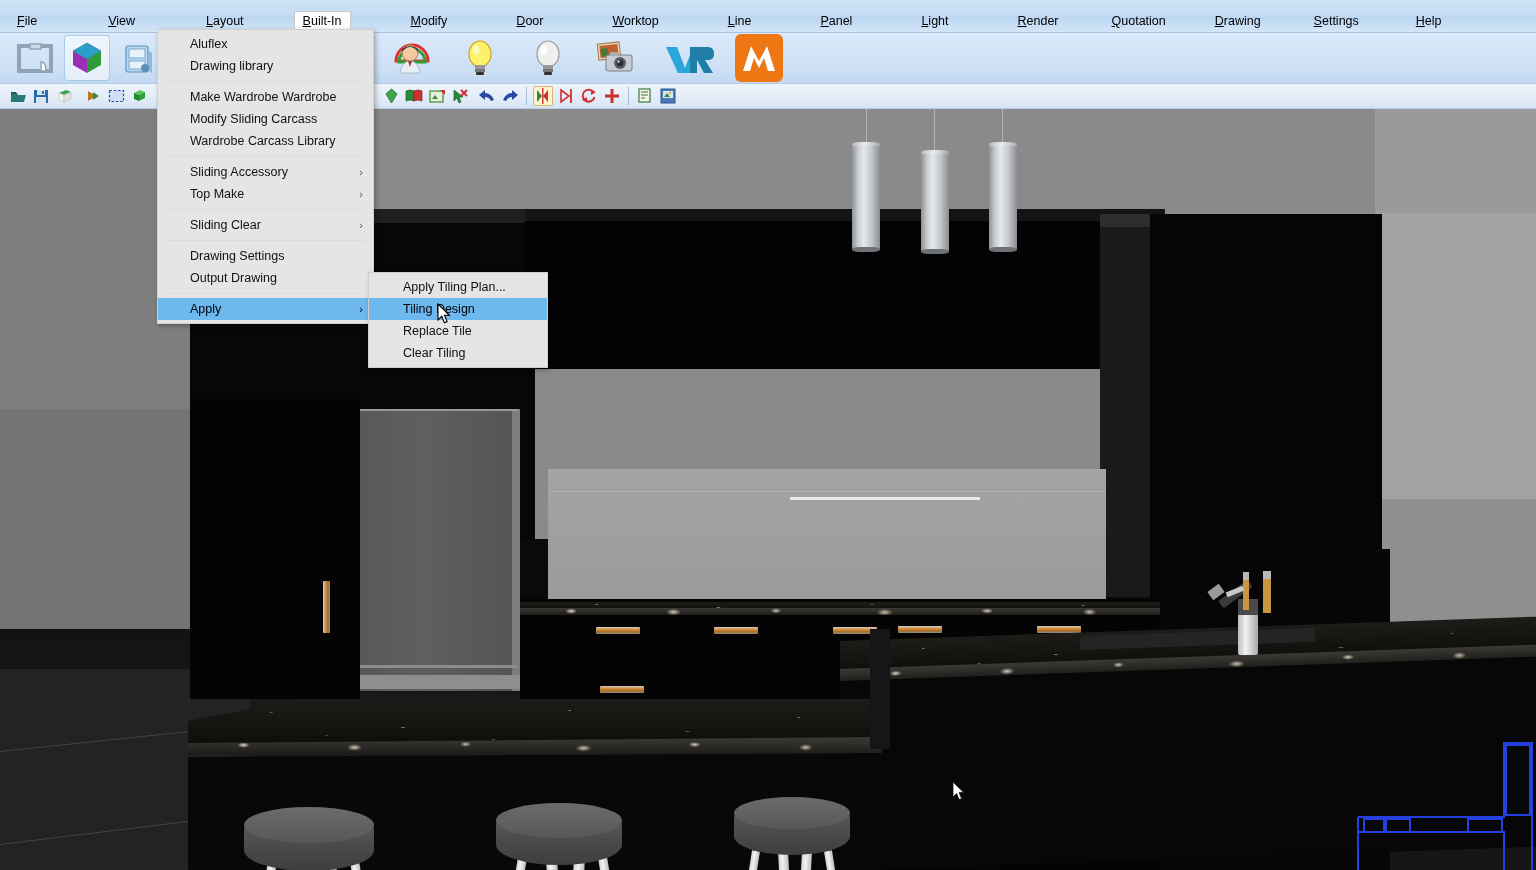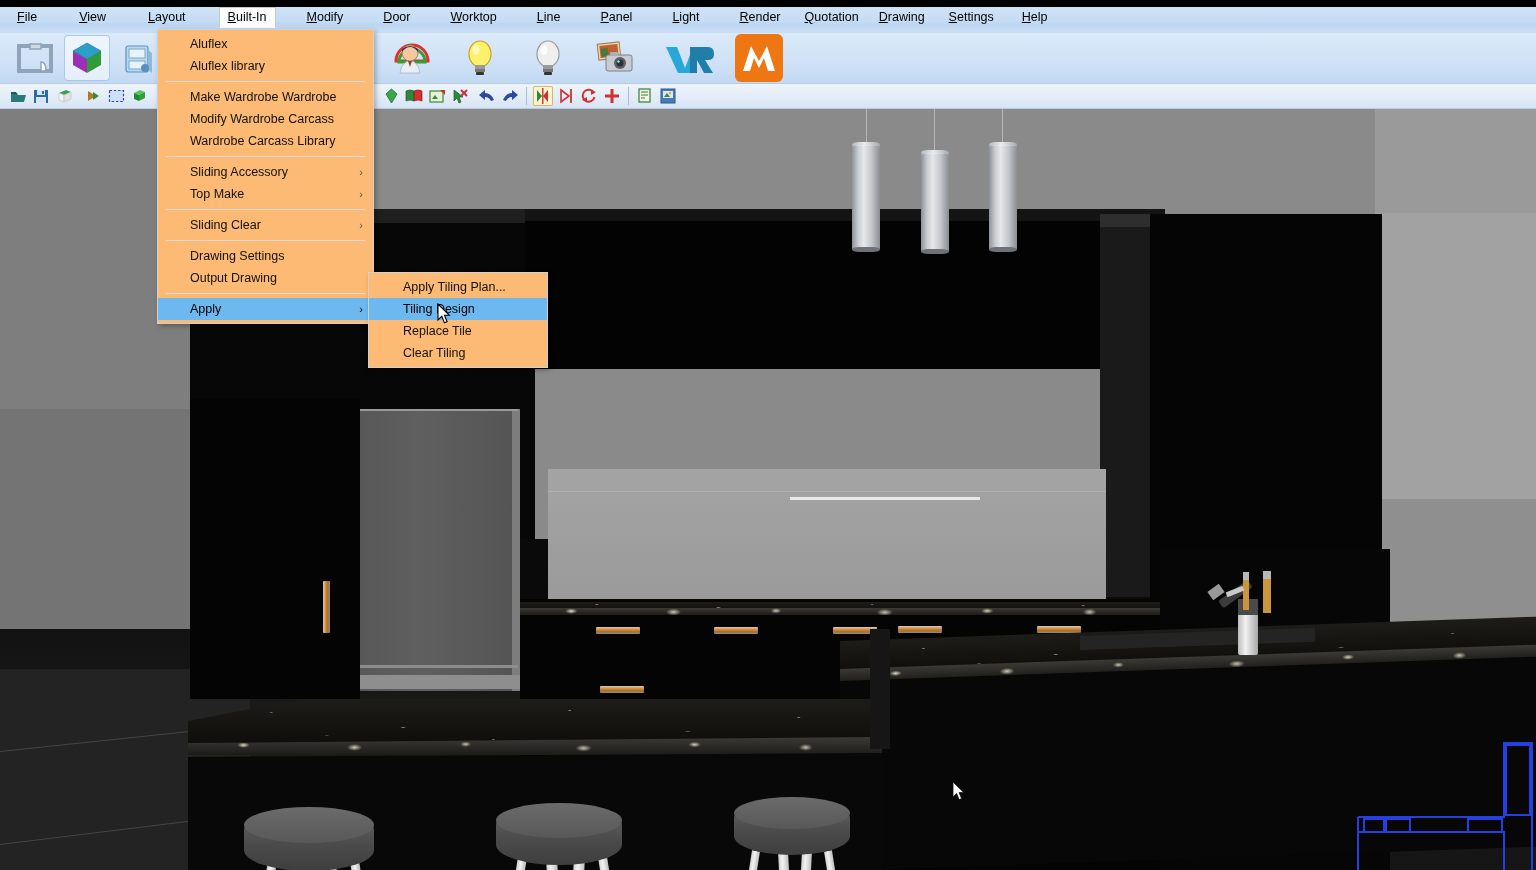--- a/index.html
+++ b/index.html
@@ -8,24 +8,24 @@
     margin: 0; padding: 0;
     width: 1536px; height: 870px;
     overflow: hidden;
     font-family: "Liberation Sans", sans-serif;
     background: #000;
   }
   #app { position: relative; width: 1536px; height: 870px; overflow: hidden; }
 
   
   .menubar {
-    position: absolute; left: 0; top: 7px; width: 1536px; height: 33px;
+    position: absolute; left: 0; top: 0; width: 1536px; height: 33px;
     background: linear-gradient(to bottom, #cfe3f7 0%, #c5dcf4 45%, #bcd6f1 55%, #d3e6f9 100%);
     border-bottom: 1px solid #a8c4e0;
-    display: flex; align-items: flex-start;
+    display: flex; align-items: flex-end; gap: 29px;
   }
   .menu-item {
     font-size: 12.5px; color: #000; padding: 3px 9px; cursor: default;
     white-space: nowrap; line-height: 15px;
   }
   .menu-item .u { text-decoration: underline; }
   .menu-item.active { background: #fdfdfd; border:1px solid #c8c8c8; border-bottom:1px solid #fdfdfd; padding:2px 8px; }
 
   
   .toolbar-big {
@@ -138,21 +138,21 @@
 
   
   .utensil { position:absolute; }
 
   
   .plan { position:absolute; right:0; bottom:0; width:180px; height:135px; }
   .plan svg { display:block; }
 
   
   .dropdown {
-    position:absolute; background:#fdba74; border:1px solid #d0d0d0;
+    position:absolute; background:#e5e5e5; border:1px solid #d0d0d0;
     box-shadow: 2px 2px 5px rgba(0,0,0,.28);
     padding: 3px 0; z-index: 60;
   }
   .dd-item {
     height:22px; display:flex; align-items:center; font-size:12.5px; color:#111;
     padding: 0 10px 0 32px; white-space:nowrap; position:relative; cursor:default;
   }
   .dd-item.hl { background:#6cb8ef; color:#000; }
   .dd-item .arrow { position:absolute; right:10px; font-size:11px; color:#555; }
   .dd-item.hl .arrow { color:#000; }
@@ -164,21 +164,21 @@
 </style>
 </head>
 <body>
 
 <div id="app">
 
   <div class="menubar">
     <div class="menu-item" style="margin-left:8px"><span class="u">F</span><span>ile</span></div>
     <div class="menu-item" style="margin-left:24px"><span class="u">V</span>iew</div>
     <div class="menu-item" style="margin-left:24px"><span class="u">L</span>ayout</div>
-    <div class="menu-item active" style="margin-left:24px"><span class="u">B</span>uilt-In</div>
+    <div class="menu-item active" style="margin-left:12px"><span class="u">B</span>uilt-In</div>
     <div class="menu-item" style="margin-left:22px"><span class="u">M</span>odify</div>
     <div class="menu-item" style="margin-left:22px"><span class="u">D</span>oor</div>
     <div class="menu-item" style="margin-left:22px"><span class="u">W</span>orktop</div>
     <div class="menu-item" style="margin-left:22px"><span class="u">L</span>ine</div>
     <div class="menu-item" style="margin-left:22px"><span class="u">P</span>anel</div>
     <div class="menu-item" style="margin-left:22px"><span class="u">L</span>ight</div>
     <div class="menu-item" style="margin-left:22px"><span class="u">R</span>ender</div>
     <div class="menu-item" style="margin-left:6px"><span class="u">Q</span>uotation</div>
     <div class="menu-item" style="margin-left:2px"><span class="u">D</span>rawing</div>
     <div class="menu-item" style="margin-left:6px"><span class="u">S</span>ettings</div>
@@ -600,28 +600,28 @@
         <path d="M1 1 L1 16 L4.6 12.5 L7.1 18.6 L9.6 17.6 L7.1 11.6 L11.8 11.6 Z" fill="#ffffff" stroke="#111" stroke-width=".8"></path>
       </svg>
     </div>
   </div>
 
   <div class="dropdown" style="left:157px;top:29px;width:217px">
     <div class="dd-item">
         <span>Aluflex</span>
       </div>
     <div class="dd-item">
-        <span>Aluflex library</span>
+        <span>Drawing library</span>
       </div>
     <div class="dd-sep"></div>
     <div class="dd-item">
         <span>Make Wardrobe Wardrobe</span>
       </div>
     <div class="dd-item">
-        <span>Modify Wardrobe Carcass</span>
+        <span>Modify Sliding Carcass</span>
       </div>
     <div class="dd-item">
         <span>Wardrobe Carcass Library</span>
       </div>
     <div class="dd-sep"></div>
     <div class="dd-item">
       <span>Sliding Accessory</span>
       <span class="arrow">›</span>
     </div>
     <div class="dd-item">

